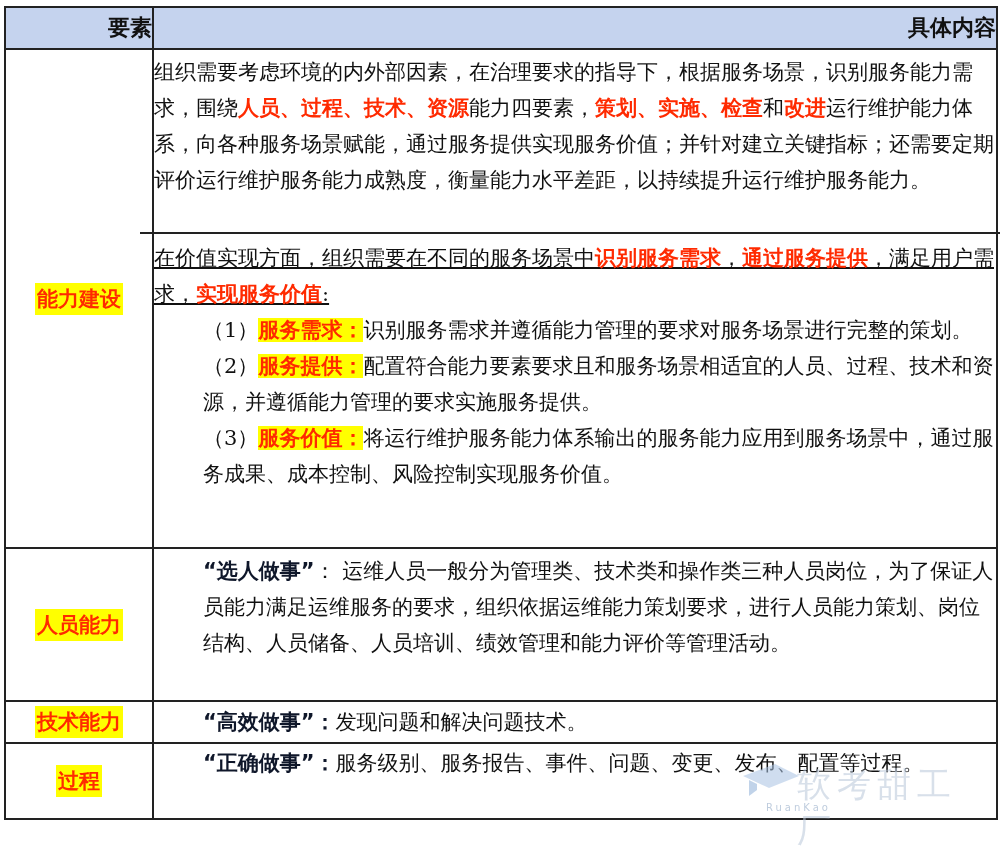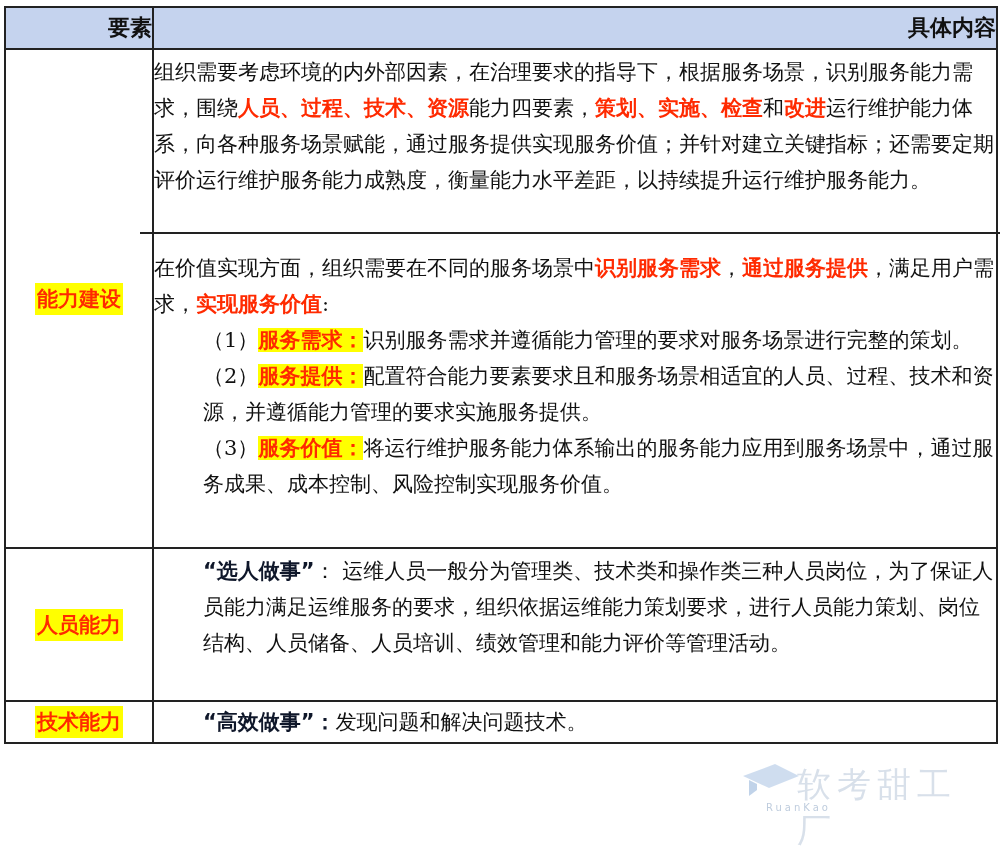--- a/index.html
+++ b/index.html
@@ -46,21 +46,21 @@
 
   <tr style="height:499px;">
     <td class="label">
       <span class="tag">能力建设</span>
     </td>
     <td class="content">
       <div class="block" style="height:176px;">
         <span>组织需要考虑环境的内外部因素，在治理要求的指导下，根据服务场景，识别服务能力需求，围绕</span><span class="red">人员、过程、技术、资源</span><span>能力四要素，</span><span class="red">策划、实施、检查</span><span>和</span><span class="red">改进</span><span>运行维护能力体系，向各种服务场景赋能，通过服务提供实现服务价值；并针对建立关键指标；还需要定期评价运行维护服务能力成熟度，衡量能力水平差距，以持续提升运行维护服务能力。</span>
       </div>
       <div class="sub-split">
-        <div style="padding-top:16px;">
+        <div style="padding-top:6px;text-decoration:underline;">
           <span>在价值实现方面，组织需要在不同的服务场景中</span><span class="red">识别服务需求</span><span>，</span><span class="red">通过服务提供</span><span>，满足用户需求，</span><span class="red">实现服务价值</span><span>:</span>
         </div>
         <div class="indent">
           <span>（1）</span><span class="hl">服务需求：</span><span>识别服务需求并遵循能力管理的要求对服务场景进行完整的策划。</span>
         </div>
         <div class="indent">
           <span>（2）</span><span class="hl">服务提供：</span><span>配置符合能力要素要求且和服务场景相适宜的人员、过程、技术和资源，并遵循能力管理的要求实施服务提供。</span>
         </div>
         <div class="indent">
           <span>（3）</span><span class="hl">服务价值：</span><span>将运行维护服务能力体系输出的服务能力应用到服务场景中，通过服务成果、成本控制、风险控制实现服务价值。</span>
@@ -85,20 +85,30 @@
     <td class="label">
       <span class="tag">技术能力</span>
     </td>
     <td class="content">
       <div class="indent" style="padding-top:2px;">
         <span class="quote">“高效做事”：</span><span>发现问题和解决问题技术。</span>
       </div>
     </td>
   </tr>
 
+  <tr style="height:76px;">
+    <td class="label">
+      <span class="tag">过程</span>
+    </td>
+    <td class="content">
+      <div class="indent" style="padding-top:1px;">
+        <span class="quote">“正确做事”：</span><span>服务级别、服务报告、事件、问题、变更、发布、配置等过程。</span>
+      </div>
+    </td>
+  </tr>
 </tbody>
   </table>
 
 <div class="watermark">
   <svg class="wm-cap" viewBox="0 0 70 40">
     <polygon points="8,14 40,2 64,14 34,26" fill="#a9c3e3"></polygon>
     <polygon points="14,18 14,34 22,28 22,22" fill="#8fb0d8"></polygon>
   </svg>
   <span class="wm-text">软考甜工厂</span>
   <span class="wm-small">RuanKao</span>

